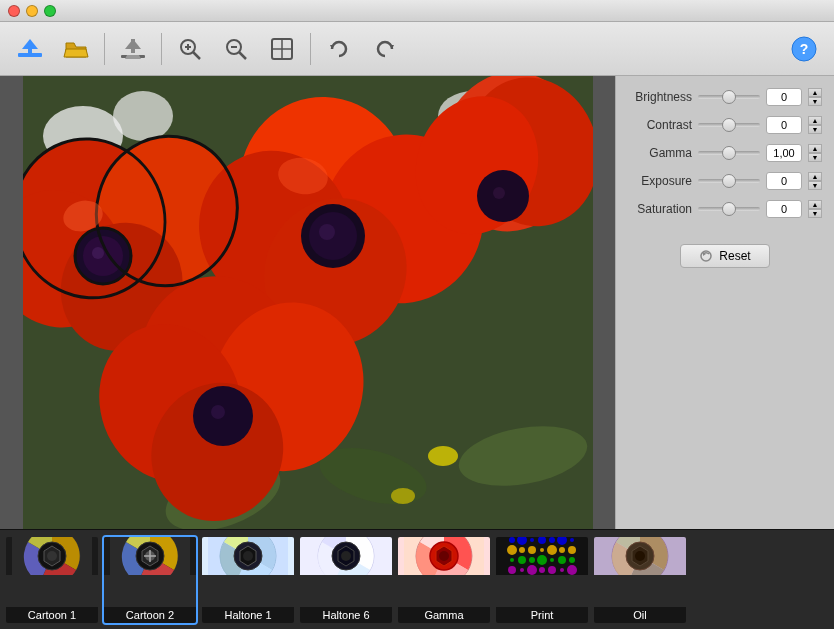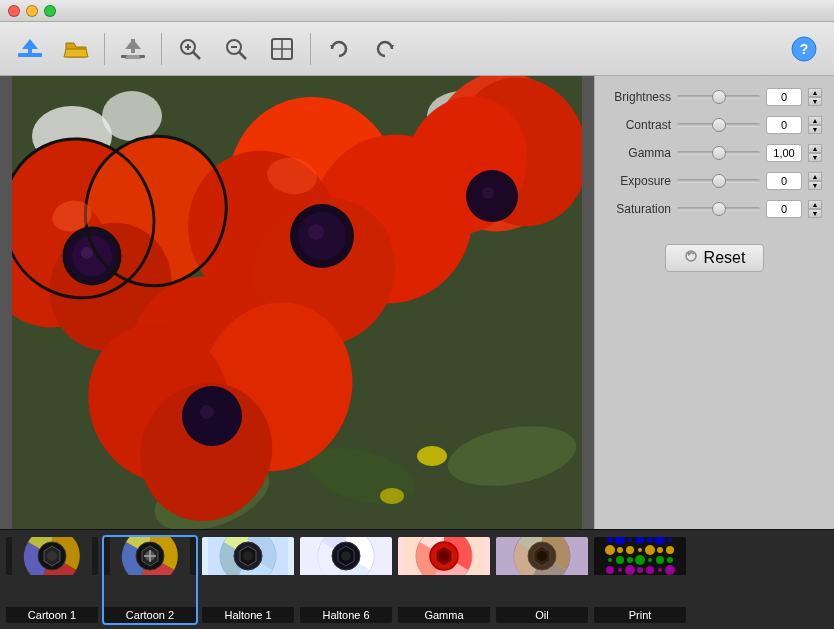--- a/index.html
+++ b/index.html
@@ -78,21 +78,21 @@
       width: 100%;
       height: 100%;
       display: flex;
       align-items: center;
       justify-content: center;
       overflow: hidden;
     }
 
     
     .right-panel {
-      width: 240px;
+      width: 219px;
       background: #c8c8c8;
       border-left: 1px solid #aaa;
       padding: 12px;
       display: flex;
       flex-direction: column;
       gap: 0;
     }
 
     .slider-row {
       display: flex;
@@ -151,21 +151,21 @@
     .reset-area {
       display: flex;
       justify-content: center;
       margin-top: 16px;
     }
     .reset-btn {
       background: linear-gradient(to bottom, #f0f0f0, #d8d8d8);
       border: 1px solid #aaa;
       border-radius: 4px;
       padding: 4px 18px;
-      font-size: 16px;
+      font-size: 12px;
       cursor: pointer;
       display: flex; gap: 6px;
     }
 
     
     .filmstrip {
       width: 834px;
       height: 100px;
       background: #2a2a2a;
       display: flex;
@@ -531,37 +531,20 @@
           <path d="M40,36 L40,8 A28,28 0 0,1 64,50 Z" fill="#ff4444" opacity="0.9"></path>
           <path d="M40,36 L64,50 A28,28 0 0,1 28,62 Z" fill="#ffaaaa" opacity="0.9"></path>
           <path d="M40,36 L28,62 A28,28 0 0,1 16,22 Z" fill="#ff8877" opacity="0.9"></path>
           <path d="M40,36 L16,22 A28,28 0 0,1 40,8 Z" fill="#ffdddd" opacity="0.9"></path>
           <circle cx="40" cy="36" r="14" fill="#cc1100" stroke="#aa0000" stroke-width="1.5"></circle>
           <polygon points="40,26 48,31 48,41 40,46 32,41 32,31" fill="#880000" stroke="#cc2200" stroke-width="1"></polygon>
           <circle cx="40" cy="36" r="5" fill="#660000"></circle>
         </svg>
       </div>
       <div class="film-label">Gamma</div>
-    </div>
-
-    <div class="film-item">
-      <div class="film-thumb" style="background:#bbaacc;">
-        <svg width="80" height="72" viewBox="0 0 80 72">
-          <rect width="80" height="72" fill="#bbaacc"></rect>
-          <circle cx="40" cy="36" r="28" fill="#ccbbdd" stroke="#9977aa" stroke-width="1"></circle>
-          <path d="M40,36 L40,8 A28,28 0 0,1 64,50 Z" fill="#aa8855" opacity="0.9"></path>
-          <path d="M40,36 L64,50 A28,28 0 0,1 28,62 Z" fill="#998877" opacity="0.9"></path>
-          <path d="M40,36 L28,62 A28,28 0 0,1 16,22 Z" fill="#ccaa88" opacity="0.9"></path>
-          <path d="M40,36 L16,22 A28,28 0 0,1 40,8 Z" fill="#bbbb99" opacity="0.9"></path>
-          <circle cx="40" cy="36" r="14" fill="#443322" stroke="#664433" stroke-width="1"></circle>
-          <polygon points="40,26 48,31 48,41 40,46 32,41 32,31" fill="#332211" stroke="#554433" stroke-width="1"></polygon>
-          <circle cx="40" cy="36" r="5" fill="#221100"></circle>
-        </svg>
-      </div>
-      <div class="film-label">Oil</div>
     </div>
 
     <div class="film-item">
       <div class="film-thumb" style="background:#111;">
         <svg width="80" height="72" viewBox="0 0 80 72">
           <rect width="80" height="72" fill="#111"></rect>
 
           <circle cx="10" cy="10" r="4" fill="#cc0000"></circle>
           <circle cx="20" cy="10" r="3" fill="#cc0000"></circle>
           <circle cx="30" cy="10" r="5" fill="#cc0000"></circle>
@@ -602,14 +585,31 @@
           <circle cx="30" cy="60" r="2" fill="#009999"></circle>
           <circle cx="40" cy="60" r="4" fill="#009999"></circle>
           <circle cx="50" cy="60" r="3" fill="#009999"></circle>
           <circle cx="60" cy="60" r="5" fill="#009999"></circle>
           <circle cx="70" cy="60" r="2" fill="#009999"></circle>
         </svg>
       </div>
       <div class="film-label">Print</div>
     </div>
 
+    <div class="film-item">
+      <div class="film-thumb" style="background:#bbaacc;">
+        <svg width="80" height="72" viewBox="0 0 80 72">
+          <rect width="80" height="72" fill="#bbaacc"></rect>
+          <circle cx="40" cy="36" r="28" fill="#ccbbdd" stroke="#9977aa" stroke-width="1"></circle>
+          <path d="M40,36 L40,8 A28,28 0 0,1 64,50 Z" fill="#aa8855" opacity="0.9"></path>
+          <path d="M40,36 L64,50 A28,28 0 0,1 28,62 Z" fill="#998877" opacity="0.9"></path>
+          <path d="M40,36 L28,62 A28,28 0 0,1 16,22 Z" fill="#ccaa88" opacity="0.9"></path>
+          <path d="M40,36 L16,22 A28,28 0 0,1 40,8 Z" fill="#bbbb99" opacity="0.9"></path>
+          <circle cx="40" cy="36" r="14" fill="#443322" stroke="#664433" stroke-width="1"></circle>
+          <polygon points="40,26 48,31 48,41 40,46 32,41 32,31" fill="#332211" stroke="#554433" stroke-width="1"></polygon>
+          <circle cx="40" cy="36" r="5" fill="#221100"></circle>
+        </svg>
+      </div>
+      <div class="film-label">Oil</div>
+    </div>
+
   </div>
 </div>
 
 </body></html>

